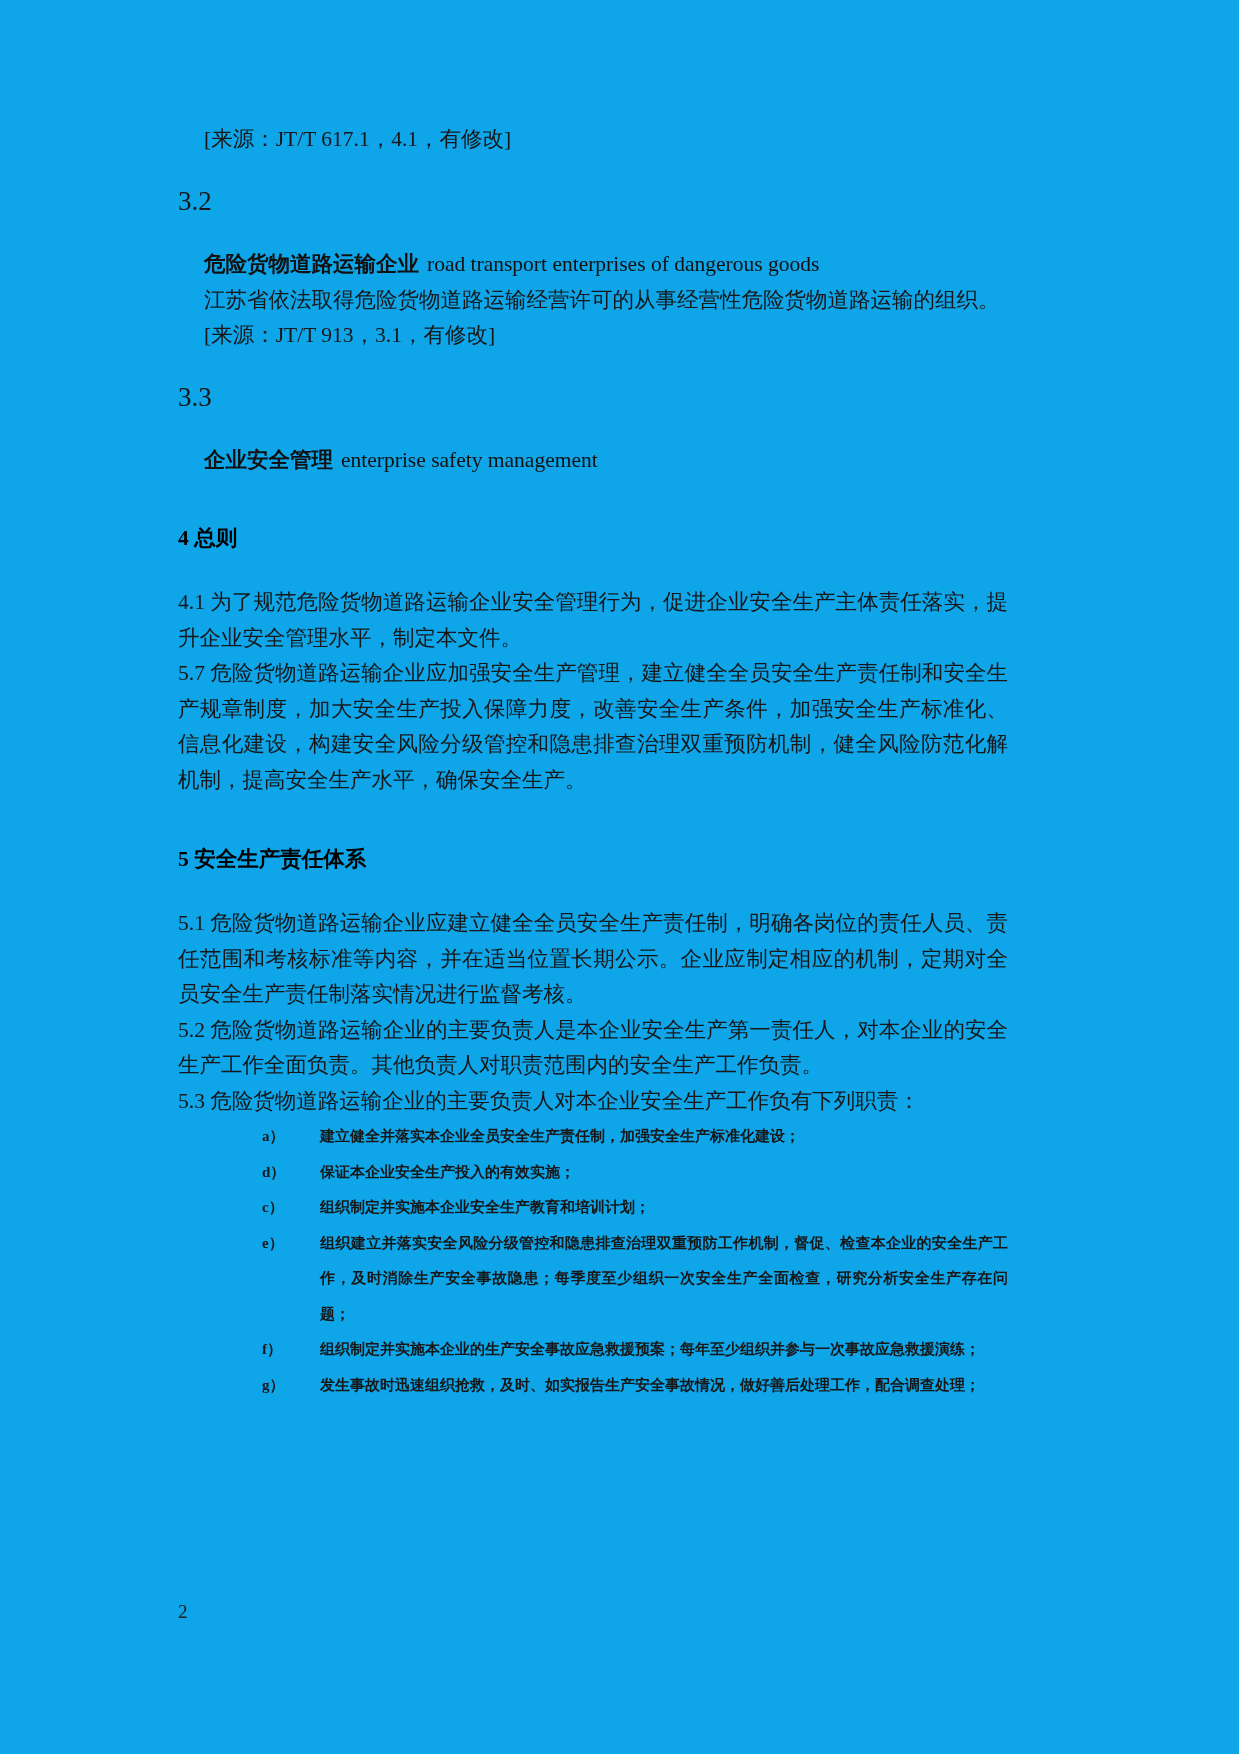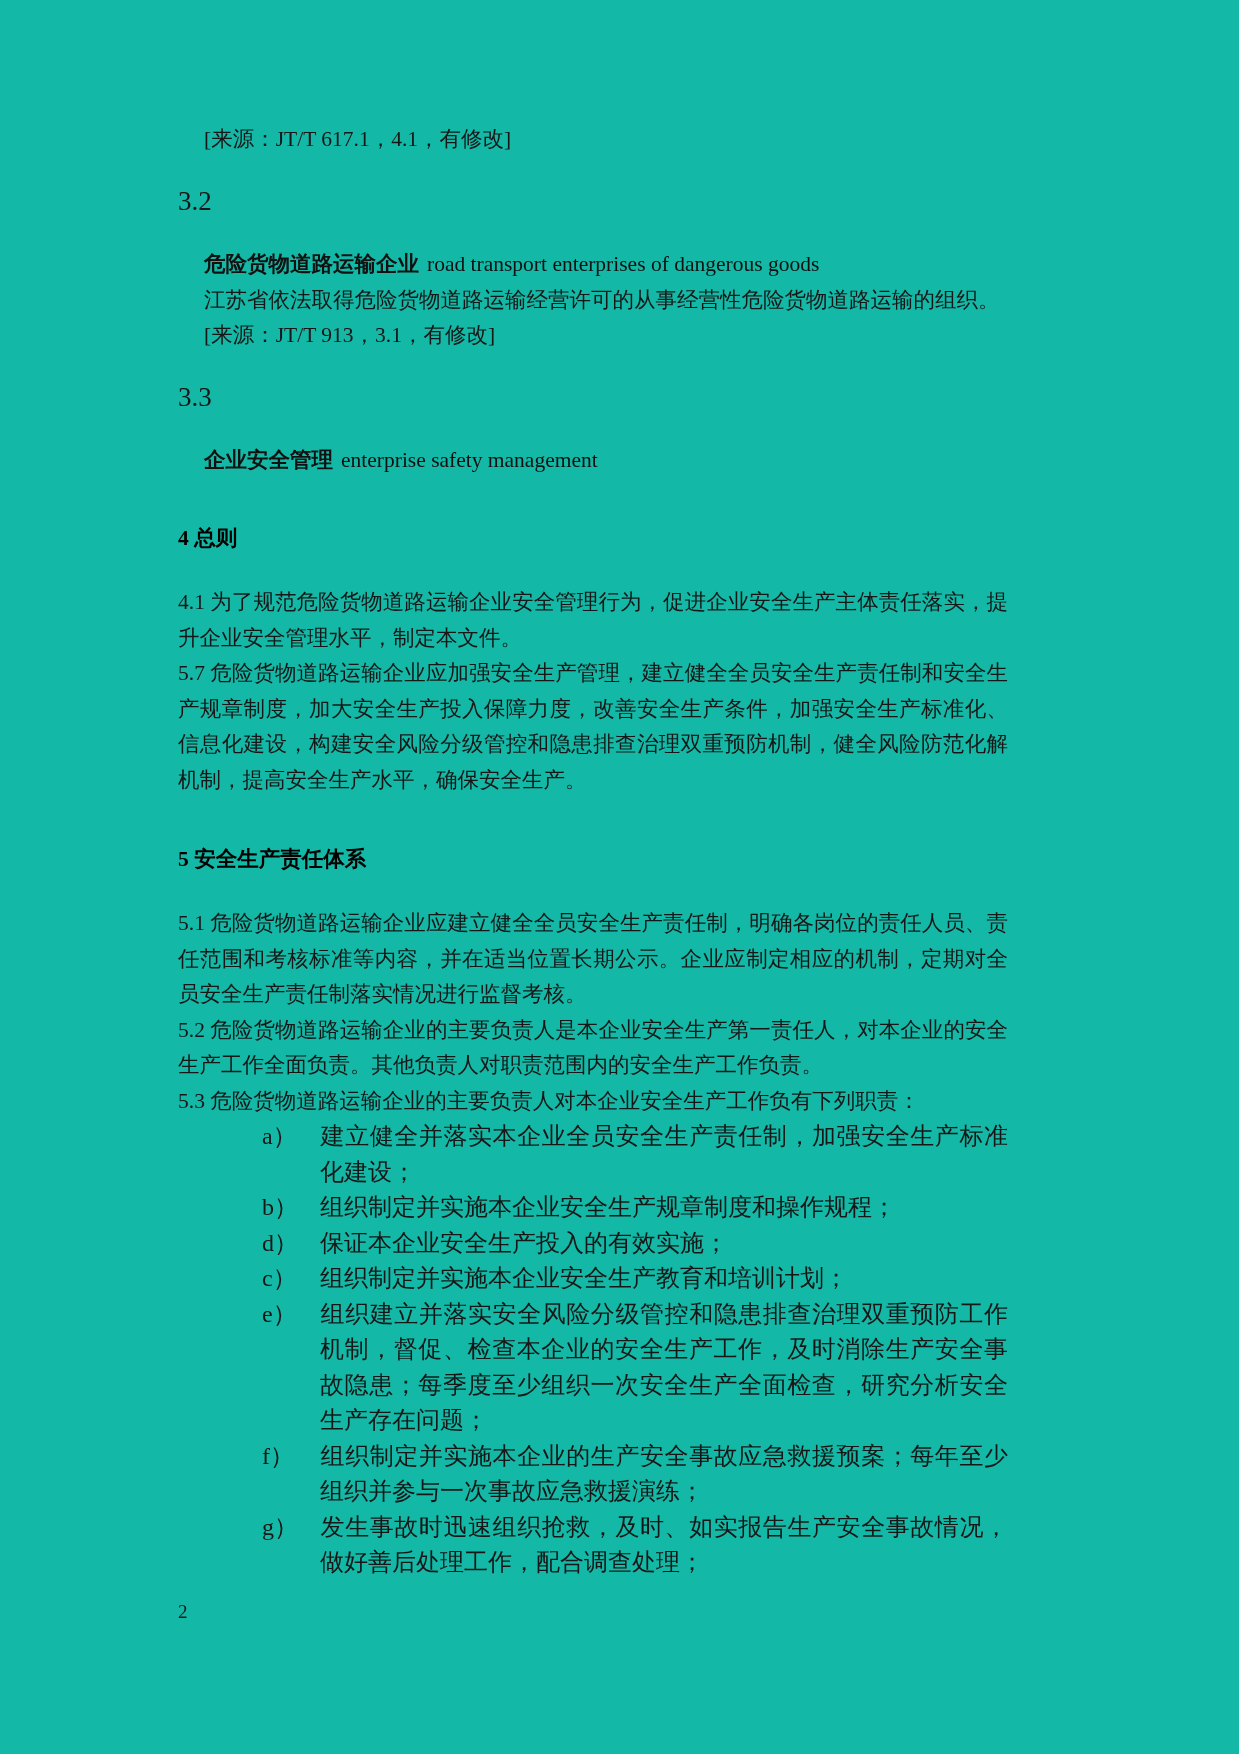--- a/index.html
+++ b/index.html
@@ -9,21 +9,21 @@
     background: #ffffff;
   }
   body {
     font-family: "Liberation Serif", "DejaVu Serif", serif;
     color: #000000;
   }
   .page {
     position: relative;
     width: 1239px;
     height: 1754px;
-    background: #14b8a6;
+    background: #0ea5e9;
     box-sizing: border-box;
     overflow: hidden;
   }
   .content {
     position: absolute;
     left: 178px;
     top: 122px;
     width: 830px;
   }
   .src {
@@ -82,28 +82,29 @@
   .para.first-after-heading {
     margin-top: 32px;
   }
   .list {
     margin: 0;
     padding: 0;
     list-style: none;
   }
   .list-item {
     position: relative;
-    font-size: 24px;
+    font-size: 15px;
     line-height: 35.5px;
     margin: 0 0 0 84px;
     padding-left: 58px;
     text-indent: -58px;
     text-align: justify;
     text-justify: inter-ideograph;
     color: #171717;
+    font-weight: bold;
   }
   .li-label {
     display: inline-block;
     width: 58px;
     text-indent: 0;
   }
   .li-text {
     text-indent: 0;
   }
   .page-number {
@@ -143,21 +144,20 @@
     <p class="para">5.7  危险货物道路运输企业应加强安全生产管理，建立健全全员安全生产责任制和安全生产规章制度，加大安全生产投入保障力度，改善安全生产条件，加强安全生产标准化、信息化建设，构建安全风险分级管控和隐患排查治理双重预防机制，健全风险防范化解机制，提高安全生产水平，确保安全生产。</p>
 
     <h2 class="heading">5  安全生产责任体系</h2>
 
     <p class="para first-after-heading">5.1  危险货物道路运输企业应建立健全全员安全生产责任制，明确各岗位的责任人员、责任范围和考核标准等内容，并在适当位置长期公示。企业应制定相应的机制，定期对全员安全生产责任制落实情况进行监督考核。</p>
     <p class="para">5.2  危险货物道路运输企业的主要负责人是本企业安全生产第一责任人，对本企业的安全生产工作全面负责。其他负责人对职责范围内的安全生产工作负责。</p>
     <p class="para">5.3  危险货物道路运输企业的主要负责人对本企业安全生产工作负有下列职责：</p>
 
     <ul class="list" id="list-5-3">
         <li class="list-item"><span class="li-label">a）</span><span class="li-text">建立健全并落实本企业全员安全生产责任制，加强安全生产标准化建设；</span></li>
-        <li class="list-item"><span class="li-label">b）</span><span class="li-text">组织制定并实施本企业安全生产规章制度和操作规程；</span></li>
         <li class="list-item"><span class="li-label">d）</span><span class="li-text">保证本企业安全生产投入的有效实施；</span></li>
         <li class="list-item"><span class="li-label">c）</span><span class="li-text">组织制定并实施本企业安全生产教育和培训计划；</span></li>
         <li class="list-item"><span class="li-label">e）</span><span class="li-text">组织建立并落实安全风险分级管控和隐患排查治理双重预防工作机制，督促、检查本企业的安全生产工作，及时消除生产安全事故隐患；每季度至少组织一次安全生产全面检查，研究分析安全生产存在问题；</span></li>
         <li class="list-item"><span class="li-label">f）</span><span class="li-text">组织制定并实施本企业的生产安全事故应急救援预案；每年至少组织并参与一次事故应急救援演练；</span></li>
         <li class="list-item"><span class="li-label">g）</span><span class="li-text">发生事故时迅速组织抢救，及时、如实报告生产安全事故情况，做好善后处理工作，配合调查处理；</span></li>
       </ul>
 
   </div>
 
   <div class="page-number">2</div>

